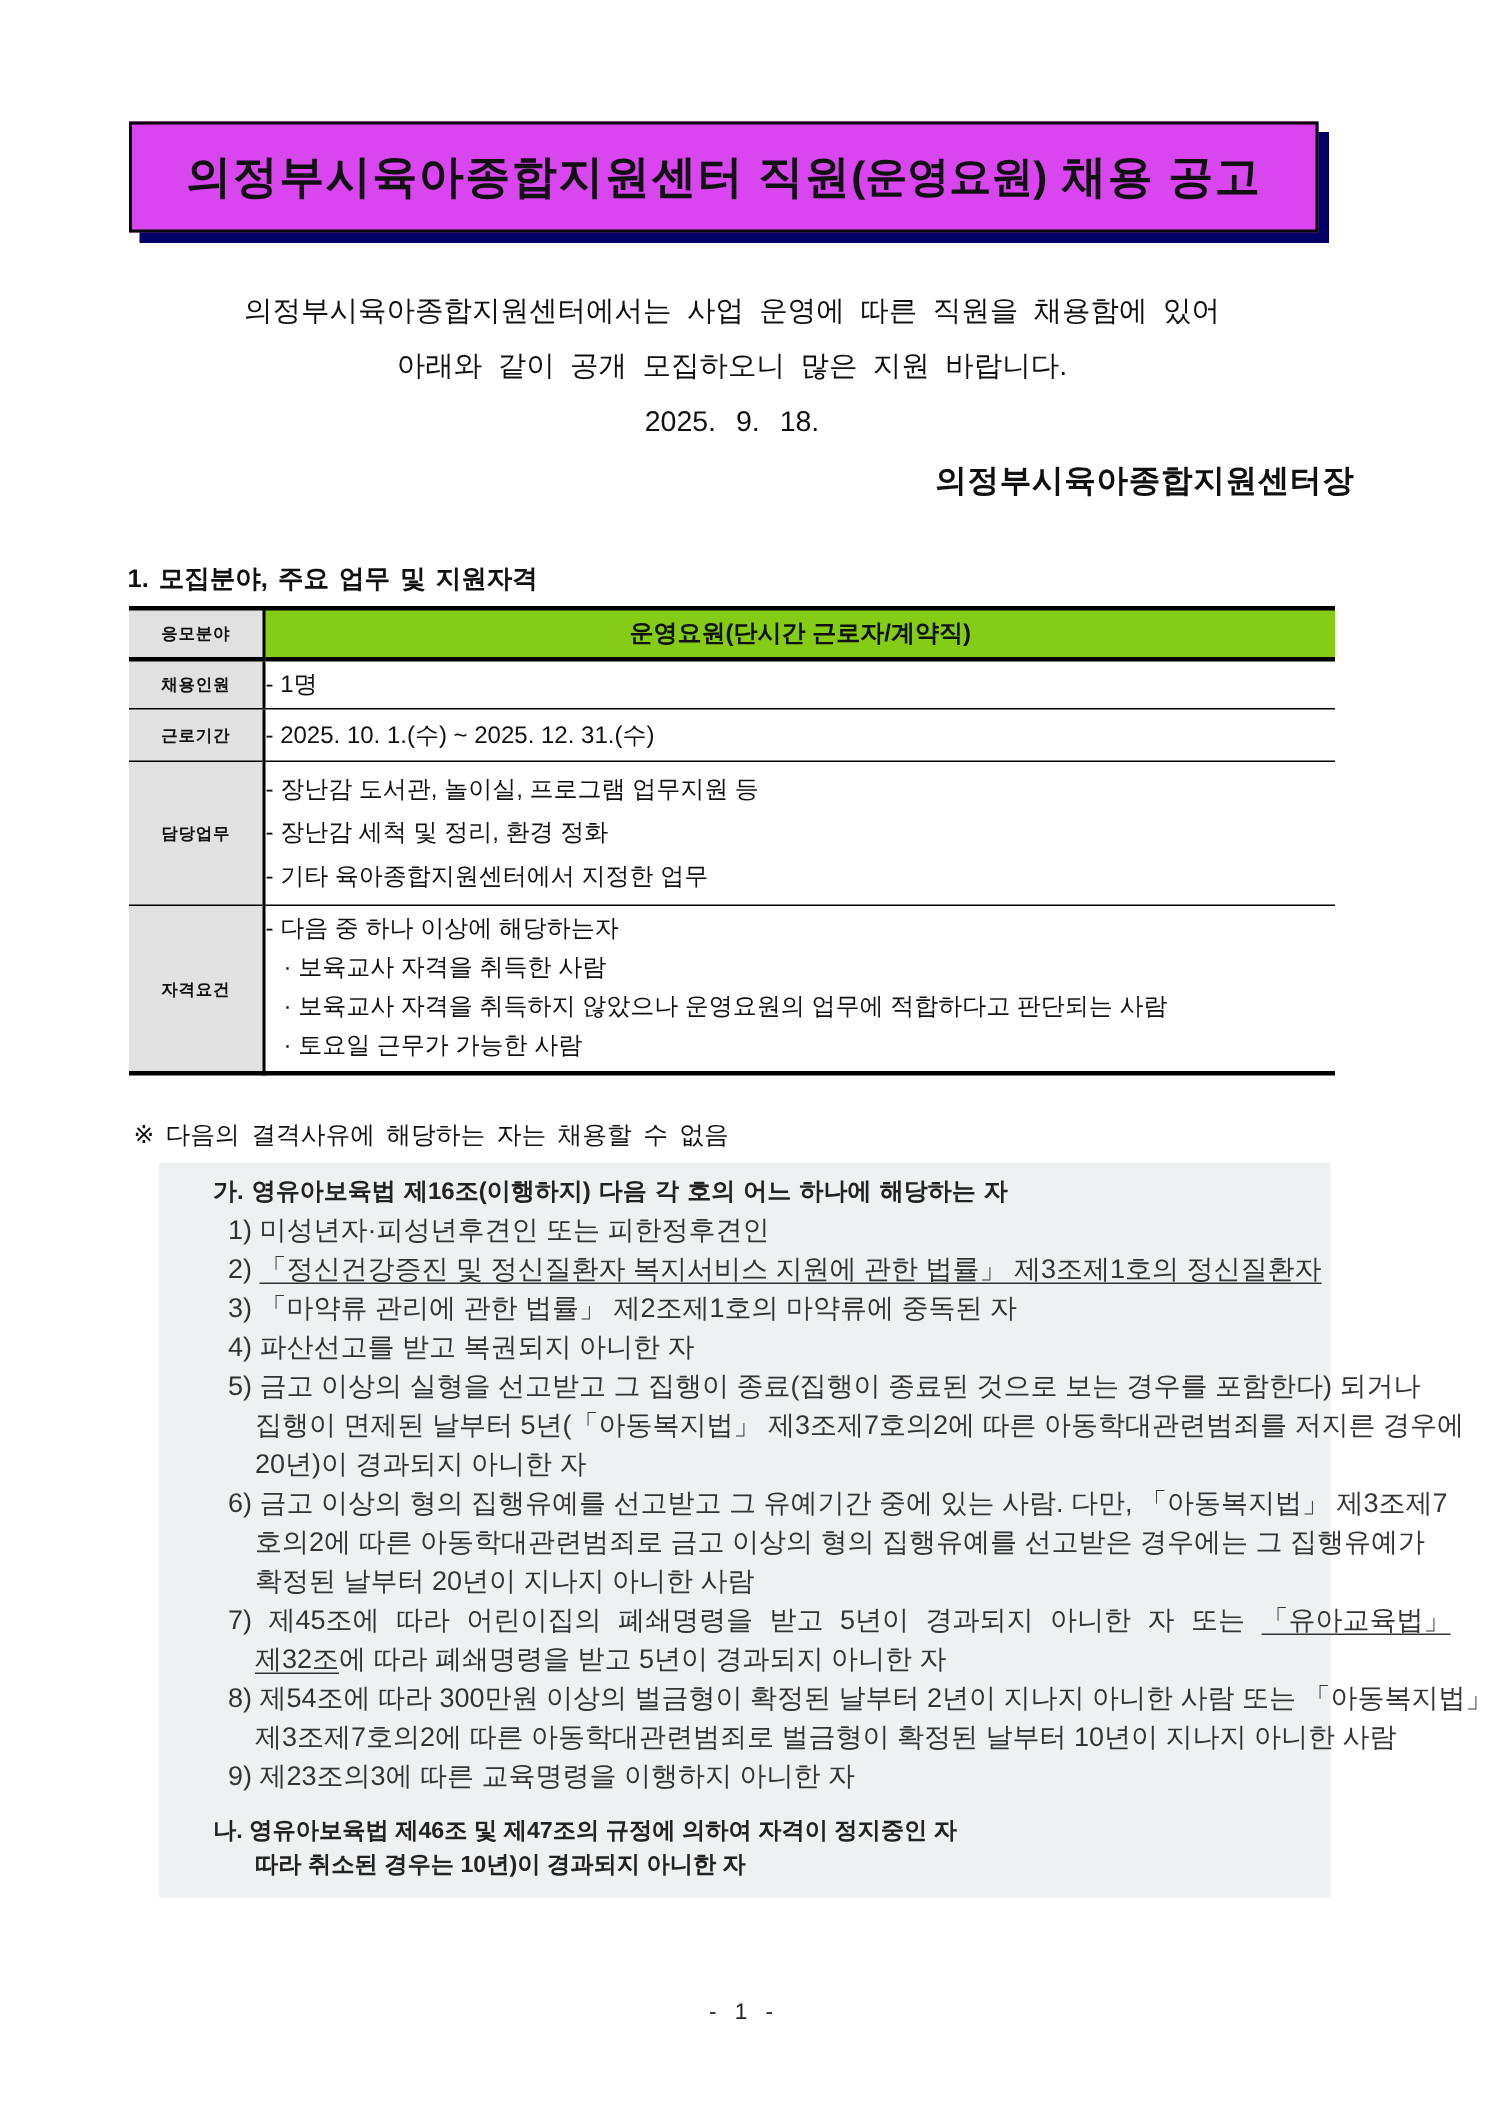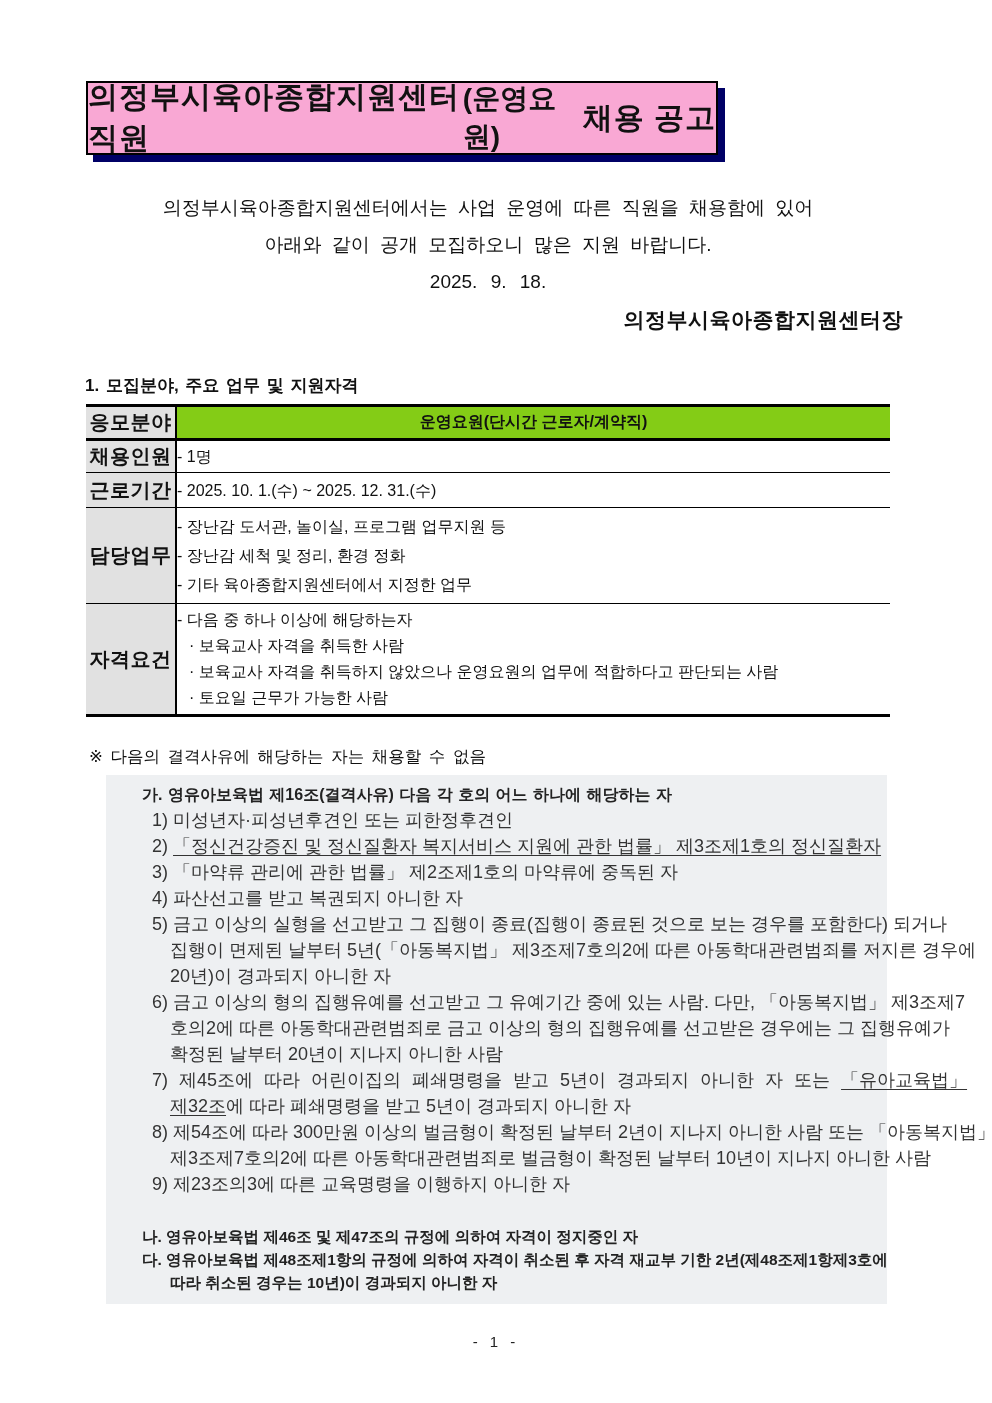--- a/index.html
+++ b/index.html
@@ -3,22 +3,22 @@
 <meta charset="utf-8">
 <style>
   html,body{margin:0;padding:0;}
   body{
     width:992px;height:1403px;position:relative;background:#ffffff;
     font-family:"Liberation Sans","DejaVu Sans",sans-serif;color:#111;
     overflow:hidden;
   }
   
   .title-box{
-    position:absolute;left:86px;top:81px;width:632px;height:74px;
-    border:2px solid #000;background:#f9a8d4;box-shadow:7px 7px 0 #000066;
+    position:absolute;left:86px;top:81px;width:793px;height:74px;
+    border:2px solid #000;background:#d946ef;box-shadow:7px 7px 0 #000066;
     display:flex;align-items:center;justify-content:center;box-sizing:border-box;
   }
   .title-main{font-size:30px;font-weight:bold;letter-spacing:1px;}
   .title-paren{font-size:28px;font-weight:bold;}
   .title-tail{font-size:30px;font-weight:bold;letter-spacing:1px;white-space:pre;}
 
   
   .intro{position:absolute;left:88px;top:197px;width:800px;text-align:center;}
   .intro p{margin:0 0 15px 0;font-size:19px;line-height:22px;word-spacing:5px;}
   .intro .date{word-spacing:8px;}
@@ -31,21 +31,21 @@
 
   
   table.recruit{
     position:absolute;left:86px;top:404px;width:804px;
     border-collapse:collapse;border-top:3px solid #000;border-bottom:3px solid #000;
     font-size:16px;table-layout:fixed;
   }
   table.recruit td{border-bottom:1px solid #000;vertical-align:middle;padding:0;}
   td.lbl{
     width:89px;background:#e1e1e1;border-right:2px solid #000;
-    text-align:center;font-weight:bold;font-size:20px;letter-spacing:0.5px;
+    text-align:center;font-weight:bold;font-size:11px;letter-spacing:0.5px;
   }
   tr.hdr td{border-bottom:3px solid #000;}
   tr.hdr td.cnt{background:#84cc16;text-align:center;font-weight:bold;}
   td.cnt{padding:5px 10px 5px 13px;}
   tr.r0{height:34px;} tr.r1{height:33px;} tr.r2{height:35px;} tr.r3{height:96px;} tr.r4{height:112px;}
   .cline{line-height:29px;white-space:nowrap;}
   tr.r4 .cline{line-height:26px;}
   .cline.sub{padding-left:12px;}
 
   
@@ -53,21 +53,21 @@
   .gray-box{
     position:absolute;left:106px;top:775px;width:781px;box-sizing:border-box;
     background:#eef0f2;padding:8px 14px 10px 36px;color:#333;
   }
   .box-heading{font-size:16px;font-weight:bold;line-height:24px;color:#222;word-spacing:1px;}
   .bi{font-size:18px;}
   .bl{line-height:26px;padding-left:10px;white-space:nowrap;}
   .bl.cont{padding-left:28px;}
   .bl.wide{word-spacing:6px;}
   .ul{text-decoration:underline;text-underline-offset:3px;}
-  .box-nada{margin-top:28px;font-weight:bold;color:#222;}
+  .box-nada{margin-top:12px;font-weight:bold;color:#222;}
   .box-nada .bl{line-height:23px;font-size:15.5px;padding-left:0;}
   .box-nada .bl.cont2{padding-left:28px;}
 
   
   .footer{position:absolute;left:0;top:1333px;width:100%;text-align:center;
     font-size:15px;letter-spacing:4px;color:#222;}
 </style>
 </head>
 <body>
 
@@ -122,21 +122,21 @@
         <div class="cline sub">· 보육교사 자격을 취득하지 않았으나 운영요원의 업무에 적합하다고 판단되는 사람</div>
         <div class="cline sub">· 토요일 근무가 가능한 사람</div>
       </td>
     </tr>
   </tbody>
     </table>
 
   <div class="note">※ 다음의 결격사유에 해당하는 자는 채용할 수 없음</div>
 
   <div class="gray-box">
-    <div class="box-heading">가. 영유아보육법 제16조(결격사유) 다음 각 호의 어느 하나에 해당하는 자</div>
+    <div class="box-heading">가. 영유아보육법 제16조(이행하지) 다음 각 호의 어느 하나에 해당하는 자</div>
 
     <div class="bi">
       <div class="bl">1) 미성년자·피성년후견인 또는 피한정후견인</div>
     </div>
     <div class="bi">
       <div class="bl"><span>2) </span><span class="ul">「정신건강증진 및 정신질환자 복지서비스 지원에 관한 법률」 제3조제1호의 정신질환자</span></div>
     </div>
     <div class="bi">
       <div class="bl">3) 「마약류 관리에 관한 법률」 제2조제1호의 마약류에 중독된 자</div>
     </div>
@@ -160,20 +160,19 @@
     <div class="bi">
       <div class="bl">8) 제54조에 따라 300만원 이상의 벌금형이 확정된 날부터 2년이 지나지 아니한 사람 또는 「아동복지법」</div>
       <div class="bl cont">제3조제7호의2에 따른 아동학대관련범죄로 벌금형이 확정된 날부터 10년이 지나지 아니한 사람</div>
     </div>
     <div class="bi">
       <div class="bl">9) 제23조의3에 따른 교육명령을 이행하지 아니한 자</div>
     </div>
 
     <div class="box-nada">
       <div class="bl">나. 영유아보육법 제46조 및 제47조의 규정에 의하여 자격이 정지중인 자</div>
-      <div class="bl">다. 영유아보육법 제48조제1항의 규정에 의하여 자격이 취소된 후 자격 재교부 기한 2년(제48조제1항제3호에</div>
       <div class="bl cont2">따라 취소된 경우는 10년)이 경과되지 아니한 자</div>
     </div>
   </div>
 
   <div class="footer">- 1 -</div>
 
 </div>
 
 </body></html>

